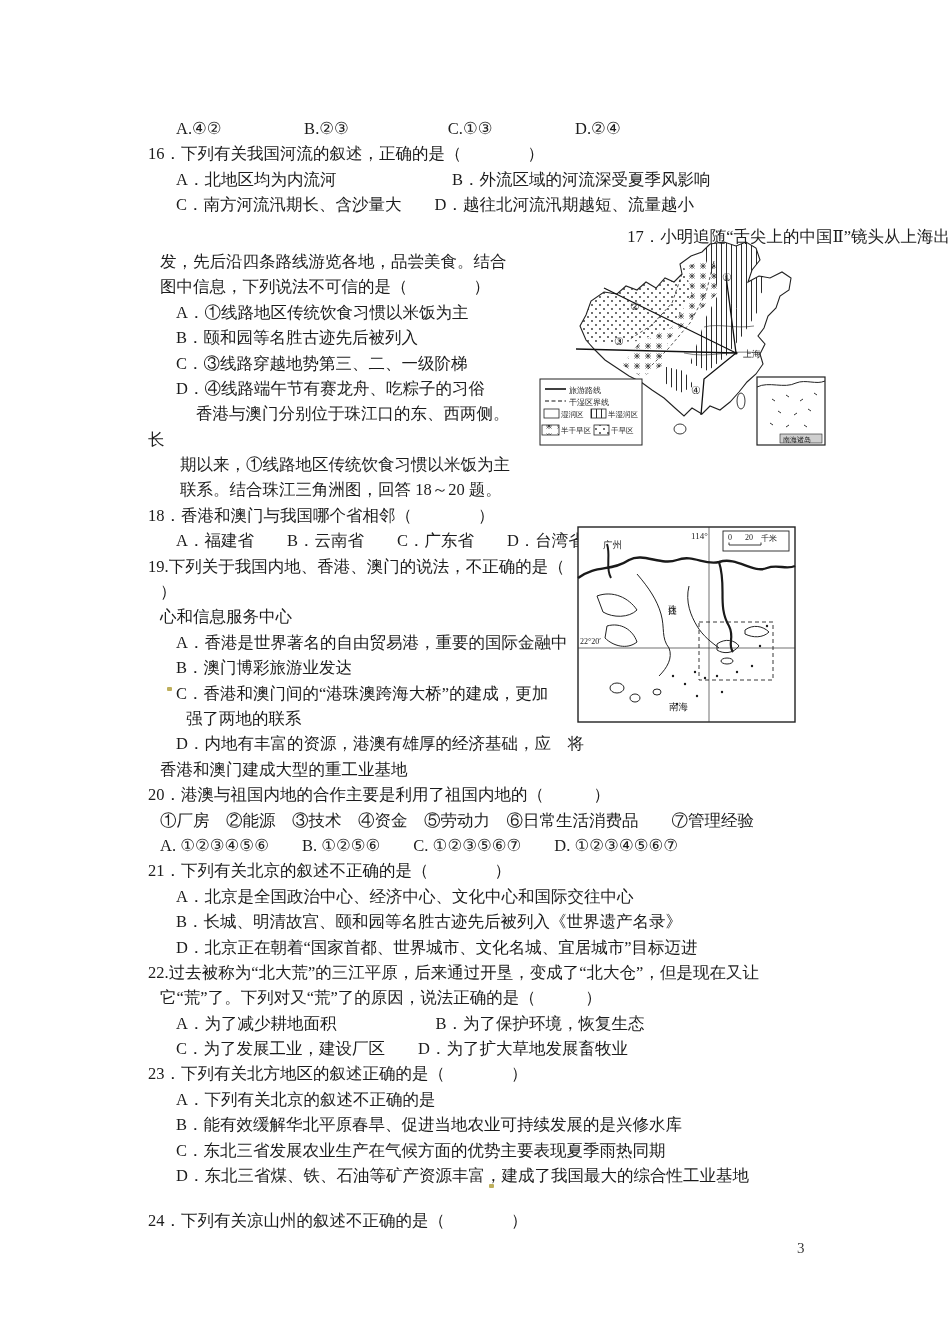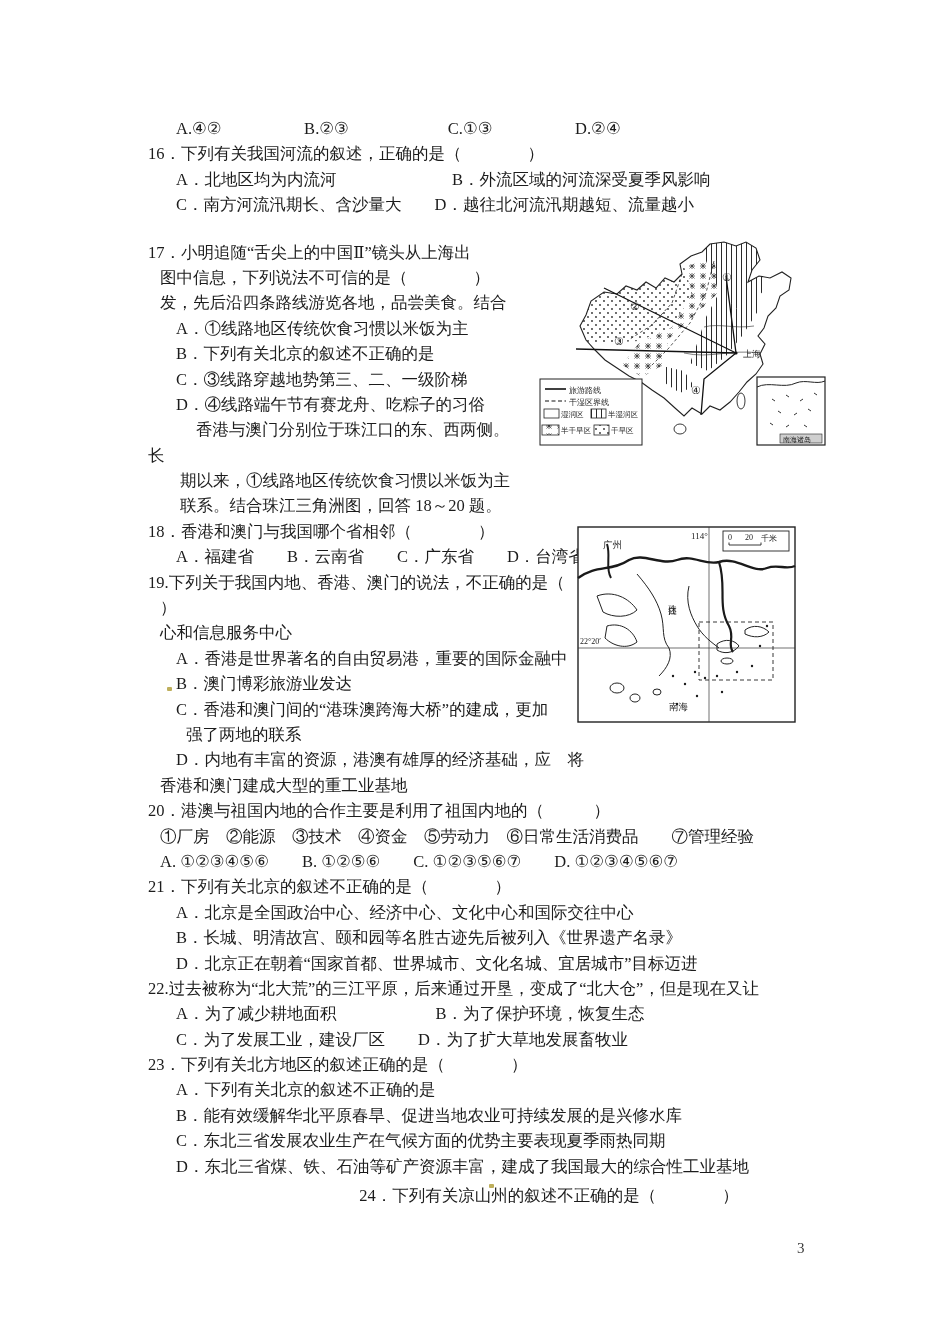--- a/index.html
+++ b/index.html
@@ -24,25 +24,25 @@
 </head>
 <body>
 
 <div class="page">
 
   <div id="text-layer">
       <div class="line l2">A.④②　　　　　B.②③　　　　　　C.①③　　　　　D.②④</div>
       <div class="line l0">16．下列有关我国河流的叙述，正确的是（　　　　）</div>
       <div class="line l2">A．北地区均为内流河　　　　　　　B．外流区域的河流深受夏季风影响</div>
       <div class="line l2">C．南方河流汛期长、含沙量大　　D．越往北河流汛期越短、流量越小</div>
-      <div class="line l0" style="margin-top: 22px;">17．小明追随“舌尖上的中国Ⅱ”镜头从上海出</div>
+      <div class="line l0" style="margin-top: 6px; text-align: right;">17．小明追随“舌尖上的中国Ⅱ”镜头从上海出</div>
+      <div class="line l1">发，先后沿四条路线游览各地，品尝美食。结合</div>
       <div class="line l1">图中信息，下列说法不可信的是（　　　　）</div>
-      <div class="line l1">发，先后沿四条路线游览各地，品尝美食。结合</div>
       <div class="line l2">A．①线路地区传统饮食习惯以米饭为主</div>
-      <div class="line l2">B．下列有关北京的叙述不正确的是</div>
+      <div class="line l2">B．颐和园等名胜古迹先后被列入</div>
       <div class="line l2">C．③线路穿越地势第三、二、一级阶梯</div>
       <div class="line l2">D．④线路端午节有赛龙舟、吃粽子的习俗</div>
       <div class="line l4">香港与澳门分别位于珠江口的东、西两侧。</div>
       <div class="line l0">长</div>
       <div class="line l5">期以来，①线路地区传统饮食习惯以米饭为主</div>
       <div class="line l5">联系。结合珠江三角洲图，回答 18～20 题。</div>
       <div class="line l0">18．香港和澳门与我国哪个省相邻（　　　　）</div>
       <div class="line l2">A．福建省　　B．云南省　　C．广东省　　D．台湾省</div>
       <div class="line l0">19.下列关于我国内地、香港、澳门的说法，不正确的是（</div>
       <div class="line l1">）</div>
@@ -54,28 +54,29 @@
       <div class="line l2">D．内地有丰富的资源，港澳有雄厚的经济基础，应　将</div>
       <div class="line l1">香港和澳门建成大型的重工业基地</div>
       <div class="line l0">20．港澳与祖国内地的合作主要是利用了祖国内地的（　　　）</div>
       <div class="line l1">①厂房　②能源　③技术　④资金　⑤劳动力　⑥日常生活消费品　　⑦管理经验</div>
       <div class="line l1">A. ①②③④⑤⑥　　B. ①②⑤⑥　　C. ①②③⑤⑥⑦　　D. ①②③④⑤⑥⑦</div>
       <div class="line l0">21．下列有关北京的叙述不正确的是（　　　　）</div>
       <div class="line l2">A．北京是全国政治中心、经济中心、文化中心和国际交往中心</div>
       <div class="line l2">B．长城、明清故宫、颐和园等名胜古迹先后被列入《世界遗产名录》</div>
       <div class="line l2">D．北京正在朝着“国家首都、世界城市、文化名城、宜居城市”目标迈进</div>
       <div class="line l0">22.过去被称为“北大荒”的三江平原，后来通过开垦，变成了“北大仓”，但是现在又让</div>
+      <div class="line l1">它“荒”了。下列对又“荒”了的原因，说法正确的是（　　　）</div>
       <div class="line l2">A．为了减少耕地面积　　　　　　B．为了保护环境，恢复生态</div>
       <div class="line l2">C．为了发展工业，建设厂区　　D．为了扩大草地发展畜牧业</div>
       <div class="line l0">23．下列有关北方地区的叙述正确的是（　　　　）</div>
       <div class="line l2">A．下列有关北京的叙述不正确的是</div>
       <div class="line l2">B．能有效缓解华北平原春旱、促进当地农业可持续发展的是兴修水库</div>
       <div class="line l2">C．东北三省发展农业生产在气候方面的优势主要表现夏季雨热同期</div>
       <div class="line l2">D．东北三省煤、铁、石油等矿产资源丰富，建成了我国最大的综合性工业基地</div>
-      <div class="line l0" style="margin-top: 4px; text-align: center;">24．下列有关凉山州的叙述不正确的是（　　　　）</div>
+      <div class="line l0" style="margin-top: 20px;">24．下列有关凉山州的叙述不正确的是（　　　　）</div>
     </div>
 
   <svg id="china-map" viewBox="0 0 297 220" xmlns="http://www.w3.org/2000/svg">
     <defs>
       <pattern id="vlines" width="5" height="6" patternUnits="userSpaceOnUse">
         <line x1="2.5" y1="0" x2="2.5" y2="6" stroke="#2a2a2a" stroke-width="1"></line>
       </pattern>
       <pattern id="dots" width="8" height="8" patternUnits="userSpaceOnUse">
         <circle cx="2" cy="2" r="0.9" fill="#2a2a2a"></circle>
           <circle cx="6" cy="6" r="0.9" fill="#2a2a2a"></circle>

